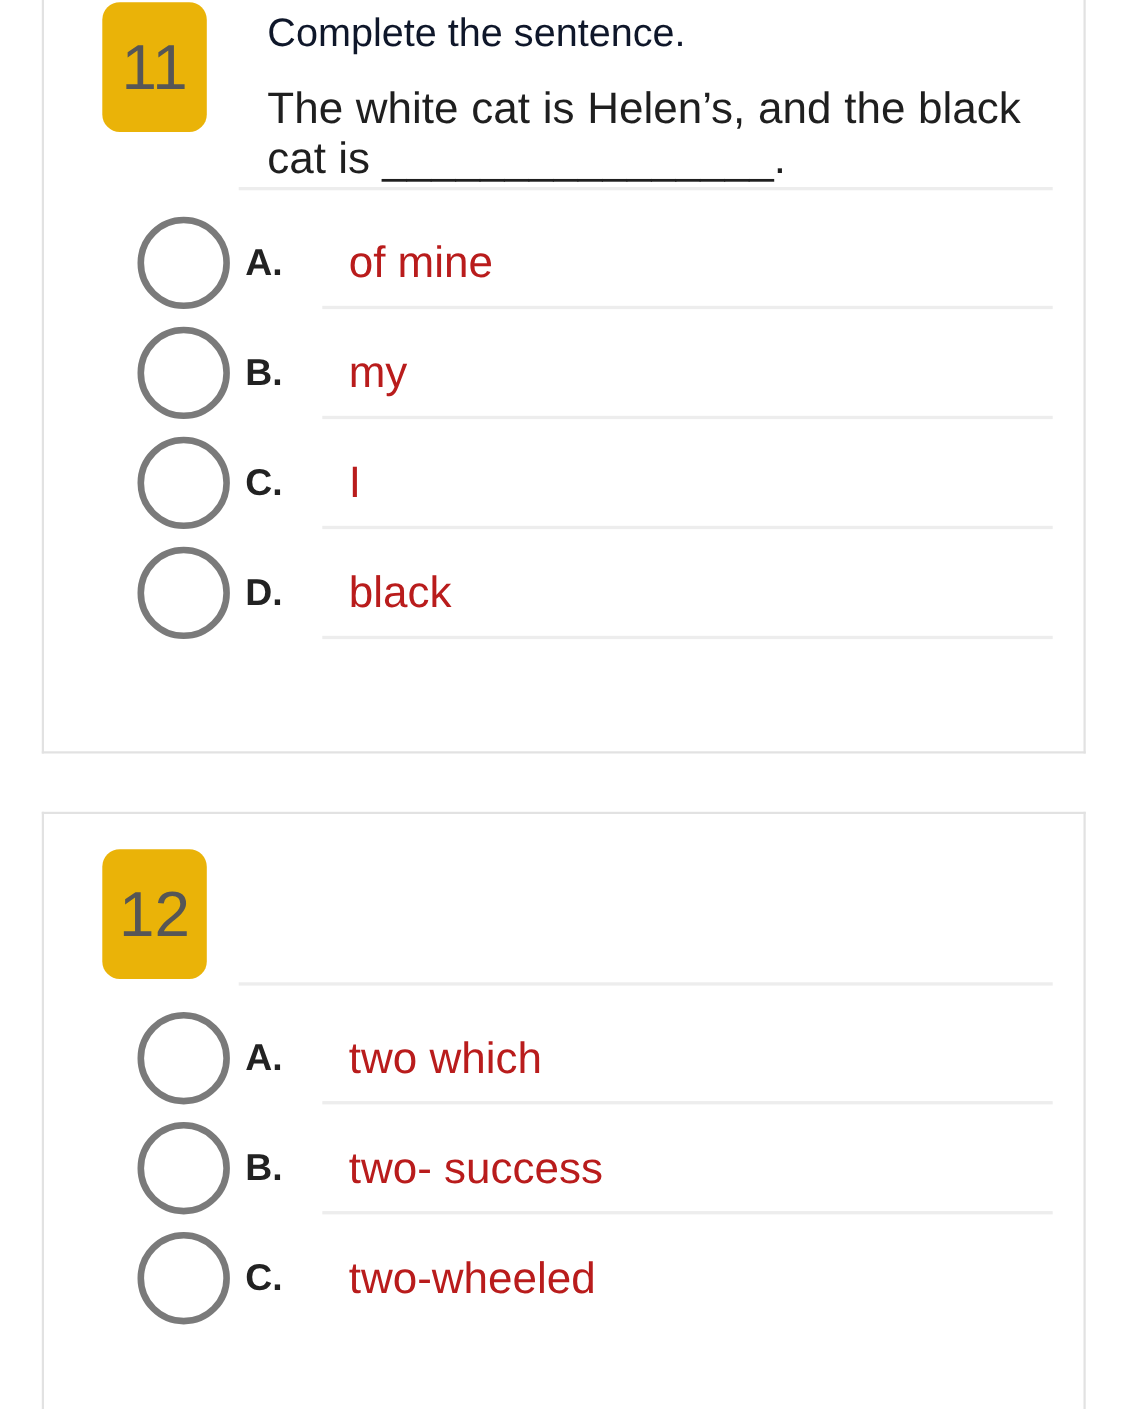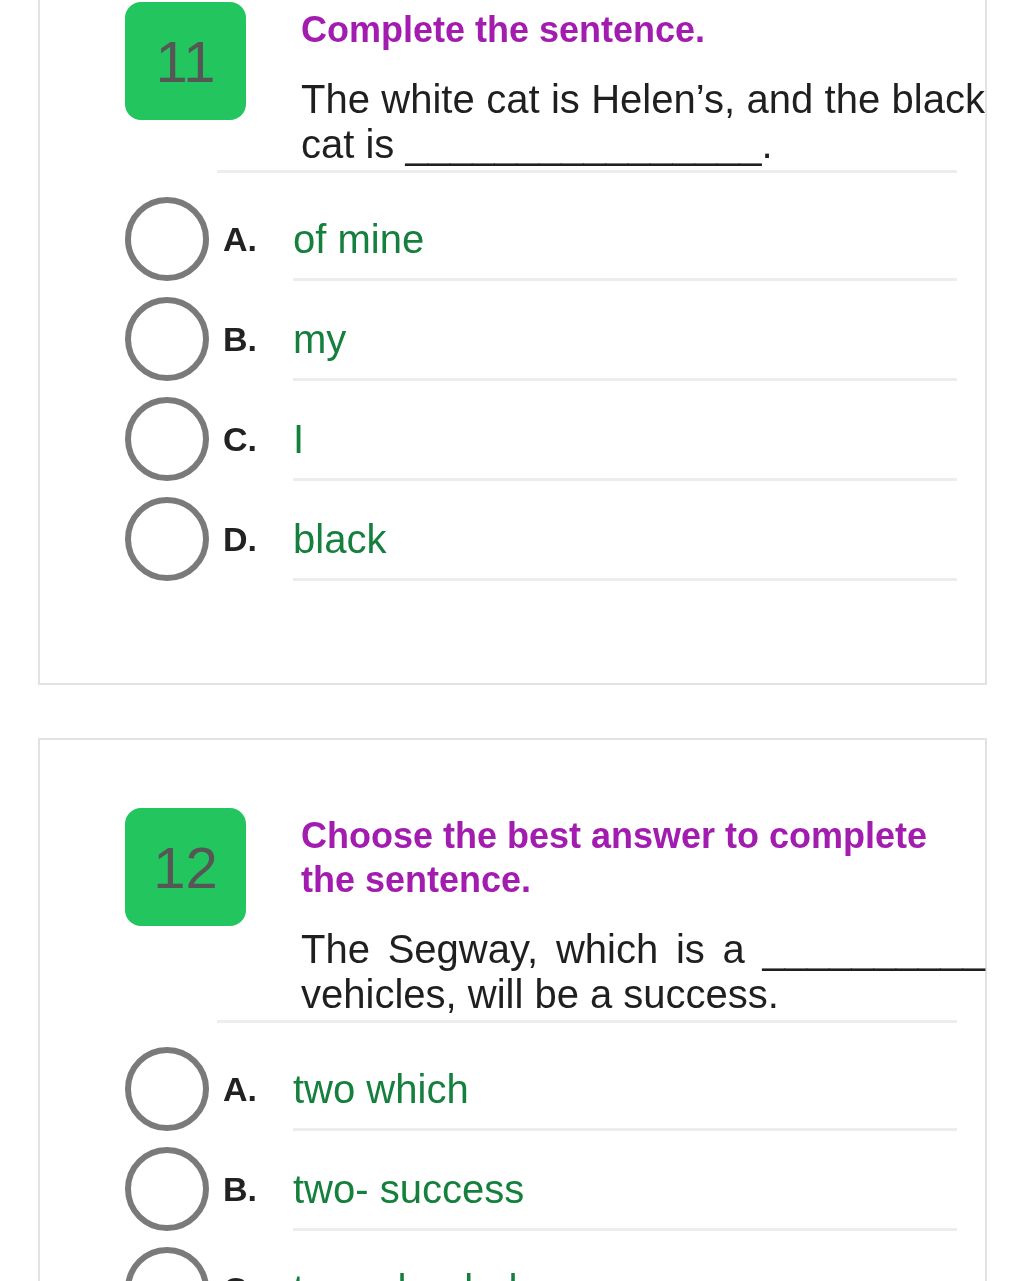--- a/index.html
+++ b/index.html
@@ -22,39 +22,39 @@
     height: 685px;
   }
   .card.second {
     margin-top: 53px;
     height: 760px; 
     border-bottom: none;
   }
 
   .q-row { display: flex; padding-left: 53px; }
   .card.first  .q-row { padding-top: 2px; }
-  .card.second .q-row { padding-top: 68px; justify-content: flex-end; }
+  .card.second .q-row { padding-top: 32px; }
 
   .badge {
-    width: 121px; height: 118px;
+    width: 95px; height: 118px;
     flex-shrink: 0;
-    background: #22c55e;
+    background: #eab308;
     border-radius: 16px;
     color: #565656;
     font-size: 58px;
-    display: flex; align-items: center; justify-content: center; margin-left: 32px;
+    display: flex; align-items: center; justify-content: center;
   }
 
   .q-content { margin-left: 55px; width: 685px; }
   .q-instruction {
     margin-top: 6px;
-    font-weight: bold;
+    font-weight: normal;
     font-size: 36px;
     line-height: 44px;
-    color: #a21caf;
+    color: #0f172a;
   }
   .q-sentence {
     margin-top: 25px;
     font-size: 40px;
     line-height: 45px;
     color: #1f1f1f;
     text-align: justify;
   }
 
   .q-divider {
@@ -84,23 +84,23 @@
   }
   .opt-letter {
     margin-left: 14px;
     width: 46px;
     font-weight: bold;
     font-size: 34px;
     color: #222222;
     flex-shrink: 0;
   }
   .opt-text {
-    margin-left: 24px;
+    margin-left: 48px;
     font-size: 40px;
-    color: #15803d;
+    color: #b91c1c;
     white-space: nowrap;
   }
   .opt-underline {
     position: absolute;
     left: 253px;
     bottom: 8px;
     width: 664px;
     height: 3px;
     background: #ededed;
   }
@@ -144,24 +144,20 @@
         <span class="opt-letter">D.</span>
         <span class="opt-text">black</span>
         <span class="opt-underline"></span>
       </div>
     </div>
   </section>
 
   <section class="card second">
     <div class="q-row">
       <div class="badge">12</div>
-      <div class="q-content">
-        <div class="q-instruction">Choose the best answer to complete the sentence.</div>
-        <div class="q-sentence">The Segway, which is a __________ vehicles, will be a success.</div>
-      </div>
     </div>
     <div class="q-divider"></div>
 
     <div class="options">
       <div class="option">
         <span class="radio"></span>
         <span class="opt-letter">A.</span>
         <span class="opt-text">two which</span>
         <span class="opt-underline"></span>
       </div>

